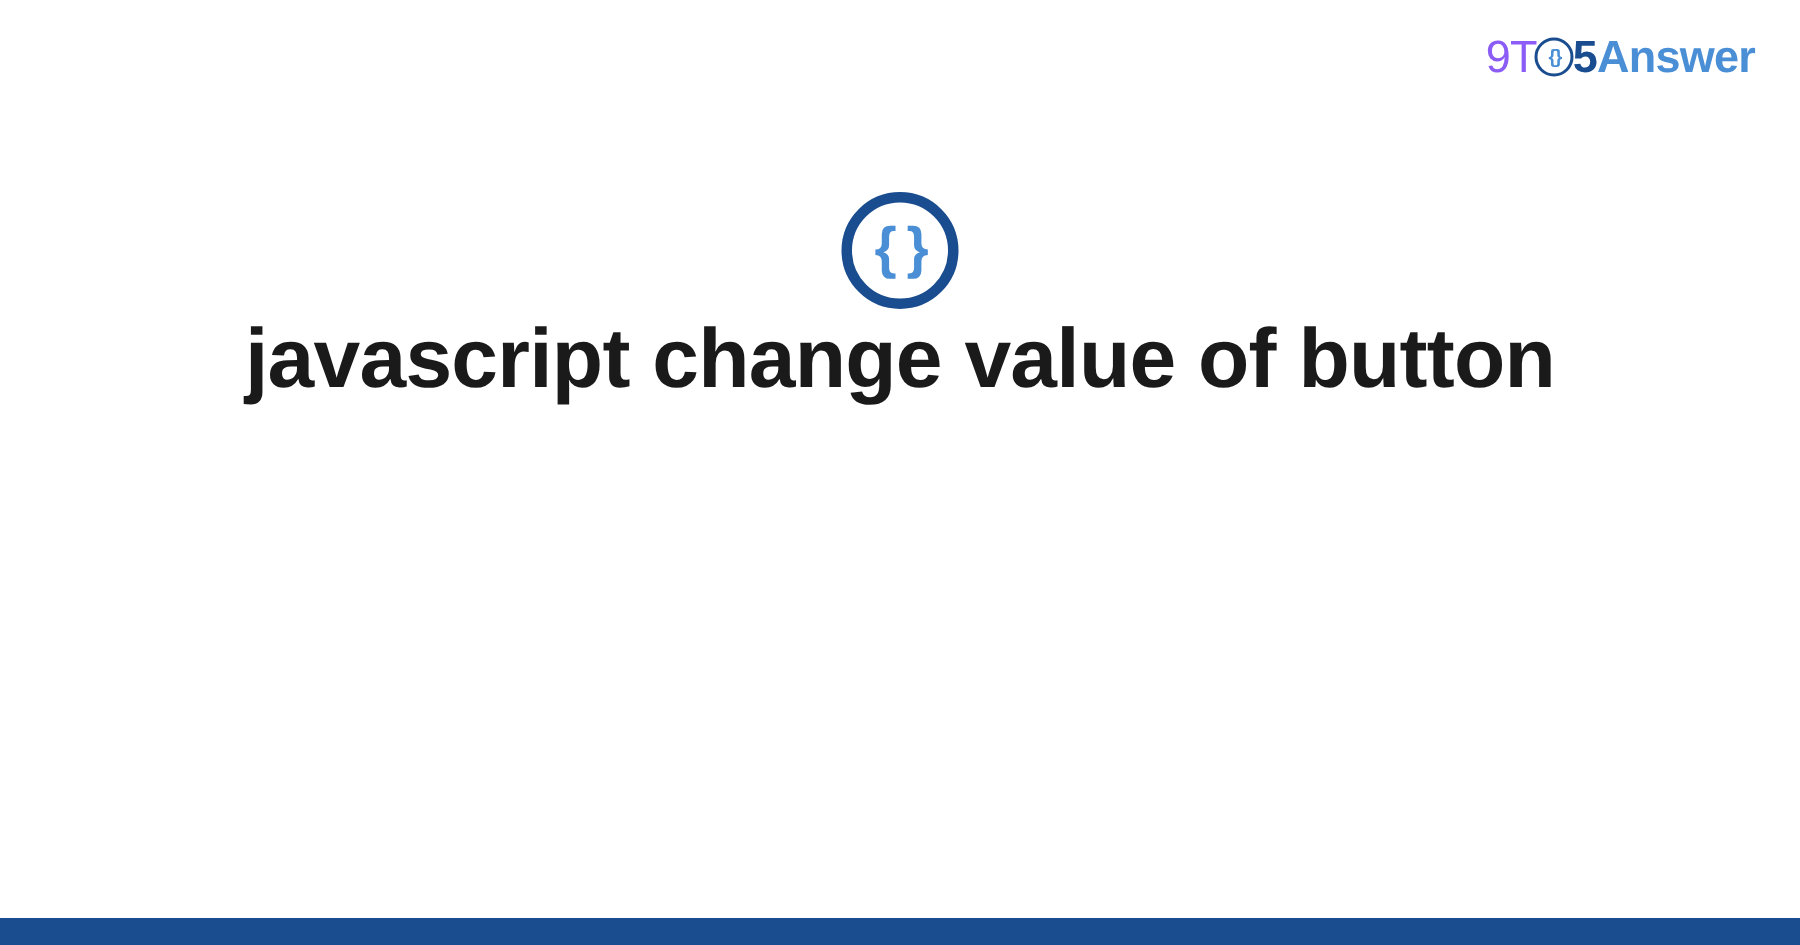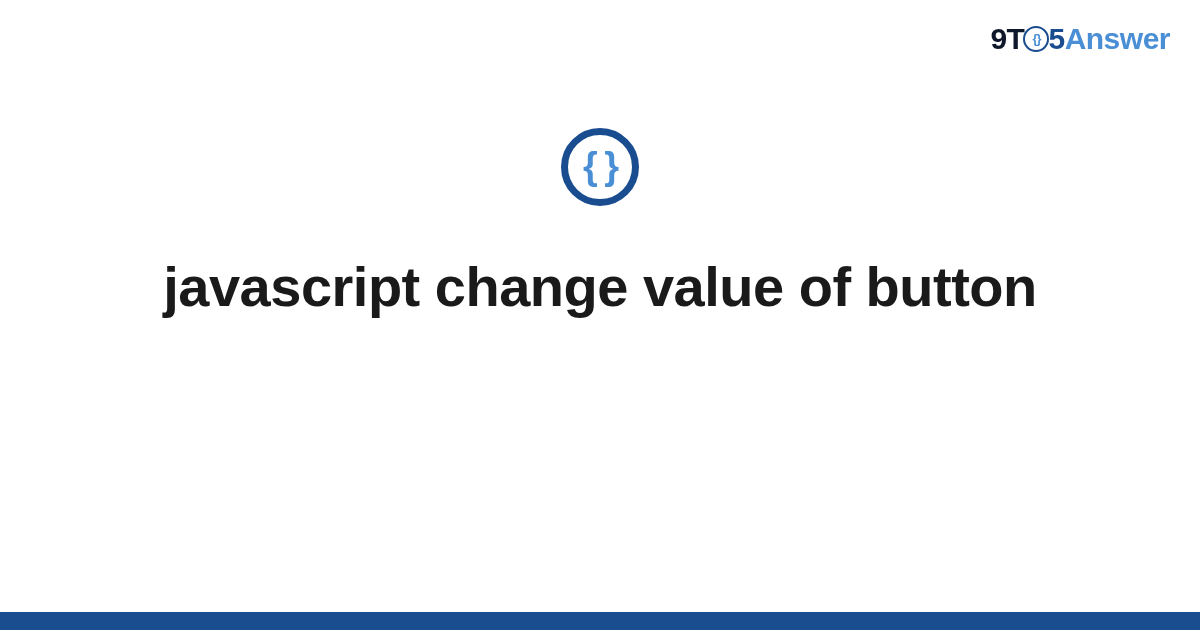--- a/index.html
+++ b/index.html
@@ -17,22 +17,22 @@
     }
     .logo {
       position: absolute;
       top: 22px;
       right: 30px;
       font-size: 30px;
       font-weight: 600;
       letter-spacing: -0.5px;
     }
     .logo-9t {
-      color: #0f172a;
-      font-weight: 700;
+      color: #8b5cf6;
+      font-weight: 400;
     }
     .logo-o-wrap {
       display: inline-block;
       position: relative;
       width: 26px;
       height: 26px;
       vertical-align: -3px;
       margin: 0 -1px;
     }
     .logo-o-circle {
@@ -83,21 +83,20 @@
     }
     .icon-braces {
       font-size: 38px;
       font-weight: 800;
       color: #4a8fd6;
       letter-spacing: -2px;
       line-height: 1;
       margin-top: -2px;
     }
     .title {
-      margin-top: 48px;
       font-size: 56px;
       font-weight: 700;
       color: #1a1a1a;
       text-align: center;
       letter-spacing: -0.5px;
     }
     .footer-bar {
       position: absolute;
       bottom: 0;
       left: 0;

